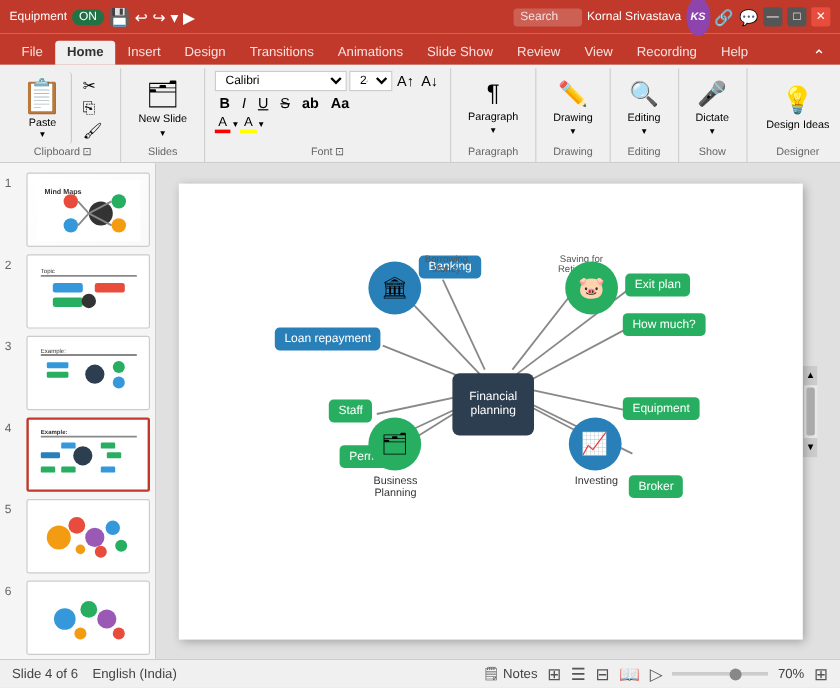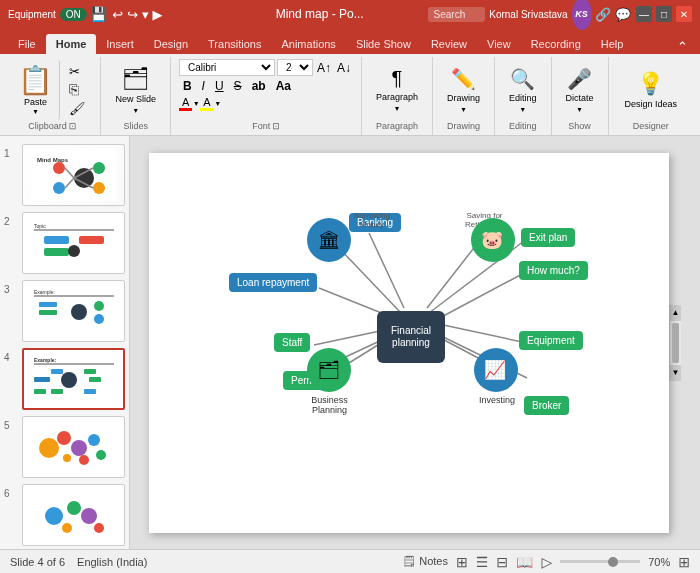--- a/index.html
+++ b/index.html
@@ -102,21 +102,21 @@
     .small-icon-btn { font-size: 13px; cursor: pointer; padding: 1px 3px; border-radius: 2px; }
 
     
     .font-section { display: flex; flex-direction: column; gap: 2px; }
     .font-row { display: flex; align-items: center; gap: 2px; }
     .font-dropdown {
       border: 1px solid #ccc;
       background: white;
       padding: 1px 4px;
       font-size: 10px;
-      width: 96px;
+      width: 110px;
       cursor: pointer;
     }
     .font-size-dropdown {
       border: 1px solid #ccc;
       background: white;
       padding: 1px 4px;
       font-size: 10px;
       width: 36px;
       cursor: pointer;
     }
@@ -290,23 +290,20 @@
 
 <div class="title-bar">
   <div class="title-bar-left">
     <span class="autosave-label">Equipment</span>
     <span class="toggle-on">ON</span>
     <span style="font-size:14px;cursor:pointer;">💾</span>
     <span style="font-size:13px;cursor:pointer;">↩</span>
     <span style="font-size:13px;cursor:pointer;">↪</span>
     <span style="font-size:13px;cursor:pointer;">▾</span>
     <span style="font-size:13px;cursor:pointer;">▶</span>
-  </div>
-  <div class="title-bar-center">
-    <span>Mind map - Po...</span>
   </div>
   <div class="title-bar-right">
     <span style="background:rgba(255,255,255,0.2);border-radius:3px;padding:2px 20px 2px 6px;font-size:10px;color:rgba(255,255,255,0.8);">Search</span>
     <span style="font-size:10px;">Kornal Srivastava</span>
     <span class="user-badge">KS</span>
     <span style="font-size:13px;">🔗</span>
     <span style="font-size:13px;">💬</span>
     <span class="window-btn win-min">—</span>
     <span class="window-btn win-max">□</span>
     <span class="window-btn win-close">✕</span>

